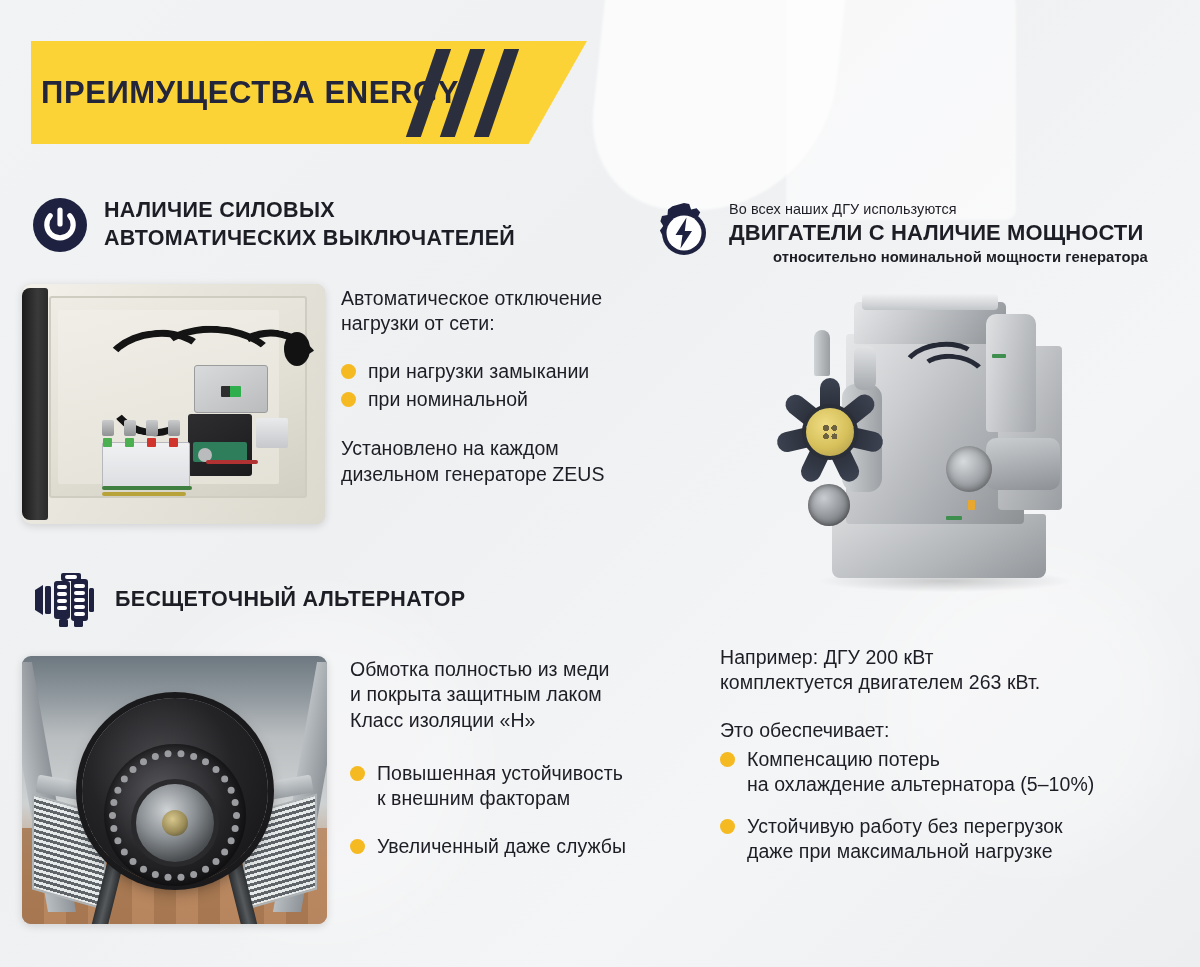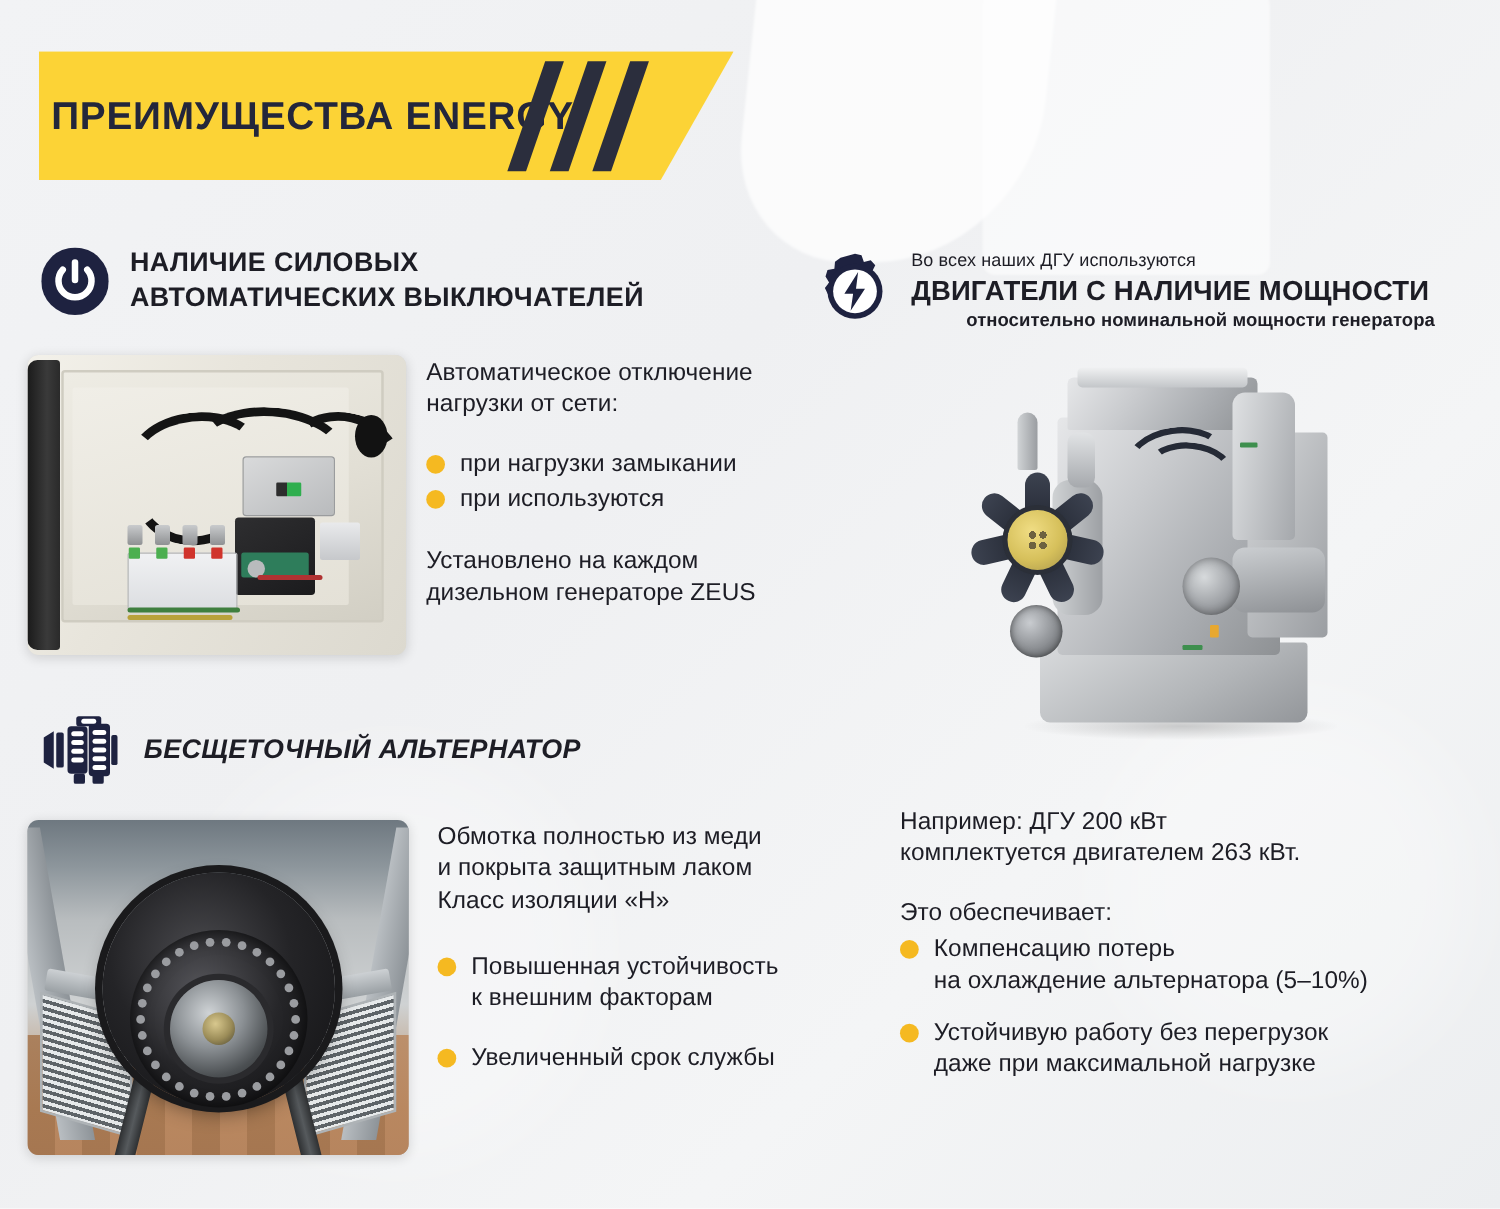--- a/index.html
+++ b/index.html
@@ -105,21 +105,21 @@
     color: #1d1d25;
     letter-spacing: 0.3px;
     line-height: 1.28;
     white-space: pre-line;
   }
   #head-breakers { left: 33px; top: 197px; }
   #head-breakers .ico { margin-right: 17px; }
 
   #head-alternator { left: 33px; top: 572px; }
   #head-alternator .ico { margin-right: 20px; }
-  #head-alternator .sec-title { font-size: 21.5px; font-style: italic; }
+  #head-alternator .sec-title { font-size: 21.5px; }
 
   #head-engine { left: 653px; top: 200px; display: flex; align-items: center; }
   #head-engine .ico { margin-right: 14px; }
   .eng-kicker {
     font-size: 14.4px;
     font-weight: 400;
     color: #1d1d25;
     line-height: 1.25;
     letter-spacing: 0.1px;
   }
@@ -530,21 +530,21 @@
   <div class="textblock" id="tb-breakers">
     <div class="para p1">Автоматическое отключение
 нагрузки от сети:</div>
     <ul class="bullets">
       <li class="bullet">
         <span class="dot"></span>
         <span class="btxt">при нагрузки замыкании</span>
       </li>
       <li class="bullet">
         <span class="dot"></span>
-        <span class="btxt">при используются</span>
+        <span class="btxt">при номинальной</span>
       </li>
     </ul>
     <div class="para p2">Установлено на каждом
 дизельном генераторе ZEUS</div>
   </div>
 
   <div class="sec-head" id="head-alternator">
     <svg class="ico" width="62" height="56" viewBox="0 0 62 56">
       <g fill="#1e2240">
         <path d="M2 18 L10 13 L10 43 L2 38 Z"></path>
@@ -625,21 +625,21 @@
 и покрыта защитным лаком
 Класс изоляции «Н»</div>
     <ul class="bullets">
       <li class="bullet">
         <span class="dot"></span>
         <span class="btxt">Повышенная устойчивость
 к внешним факторам</span>
       </li>
       <li class="bullet">
         <span class="dot"></span>
-        <span class="btxt">Увеличенный срок службы</span>
+        <span class="btxt">Увеличенный даже службы</span>
       </li>
     </ul>
   </div>
 
   <div class="sec-head" id="head-engine">
     <svg class="ico" width="62" height="62" viewBox="0 0 62 62">
       <path fill="#1e2240" d="M31 1 l5.2 1.1 1.9 5.4 5.5 -1.3 3.6 4.1 -2.6 5.1 4.5 3.4 0.7 5.4 -5.3 2.1 0.9 5.6 -3.1 4.5 -5.5 -0.7 -2.2 5.2 -5.1 2 -3.9 -4 -4.8 2.9 -5.2 -1.6 -0.8 -5.5 -5.5 -1.4 -2.4 -4.9 3.4 -4.4 -2.9 -4.8 1.6 -5.2 5.5 -1 0.5 -5.6 4.4 -3.2 z"></path>
       <circle cx="31" cy="31" r="22" fill="#1e2240"></circle>
       <circle cx="31" cy="31" r="17.5" fill="#ffffff"></circle>
       <path fill="#1e2240" d="M33.5 15.5 L22.5 33 L29.5 33 L27.5 46.5 L39 29 L31.8 29 Z"></path>

